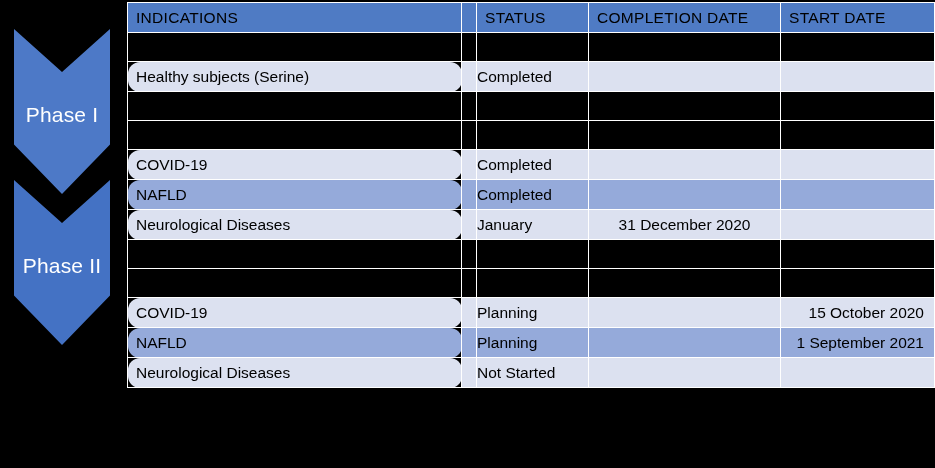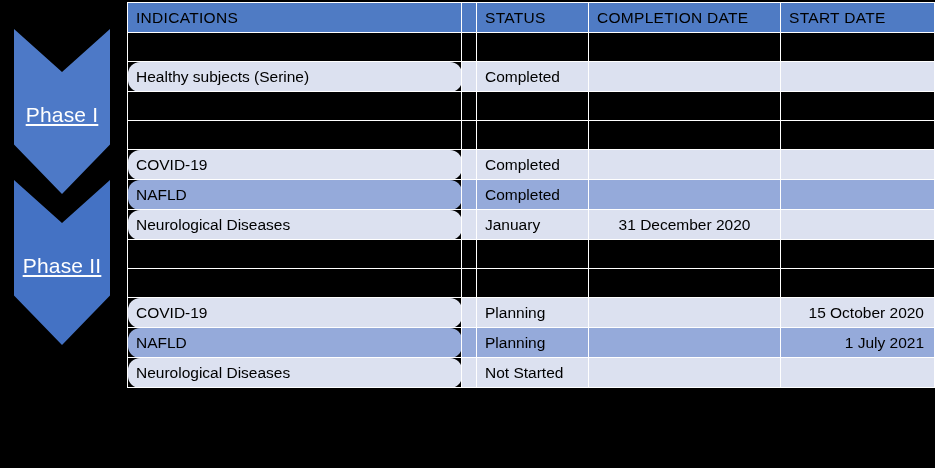--- a/index.html
+++ b/index.html
@@ -6,21 +6,21 @@
   body{width:935px;height:468px;overflow:hidden;
        font-family:"Liberation Sans",sans-serif;}
   .stage{position:relative;width:935px;height:468px;background:#000;}
 
   
   .arrow{position:absolute;left:14px;width:96px;
          display:flex;align-items:center;justify-content:center;
          -webkit-clip-path:polygon(0 0,50% 26%,100% 0,100% 70%,50% 100%,0 70%);
          clip-path:polygon(0 0,50% 26%,100% 0,100% 70%,50% 100%,0 70%);}
   .arrow span{color:#ffffff;font-size:21px;letter-spacing:.2px;
-              white-space:nowrap;margin-top:6px;text-decoration:underline;}
+              white-space:nowrap;margin-top:6px;}
   #arrow1{top:29px;height:165px;background:#4d79c7;}
   #arrow2{top:180px;height:165px;background:#4472c4;}
   #arrow3{top:322px;height:146px;background:#b4c7e7;
           border-left:2px solid #5b84cf;}
   #arrow3 span{color:#ffffff;}
 
   
   .tbl{position:absolute;left:127px;top:2px;width:807px;
        border-collapse:collapse;table-layout:fixed;background:#000;}
   .tbl td,.tbl th{padding:0;margin:0;border:1px solid #ffffff;
@@ -40,21 +40,21 @@
   th.h-gap{background:#4f7bc4;}
 
   tr.spacer td{background:#000;border-left:1px solid #fff;
                border-right:1px solid #fff;border-top:1px solid #fff;
                border-bottom:1px solid #fff;height:28px;}
   tr.light td{background:#dce1f0;}
   tr.dark  td{background:#95aada;}
   tr.light td.gap,tr.dark td.gap{}
 
   td.ind{text-align:left;padding-left:8px;border-radius:12px;}
-  td.sta{text-align:left;padding-left:8px;margin-left:16px;}
+  td.sta{text-align:left;margin-left:16px;}
   td.cmp{text-align:center;}
   td.sto{text-align:right;padding-right:10px;}
 </style>
 </head>
 <body>
 
 <div class="stage">
 
   <div class="arrow" id="arrow1" style="background: rgb(77, 121, 199);">
     <span>Phase I</span>
@@ -149,21 +149,21 @@
           <td class="gap"></td>
           <td class="sta">Planning</td>
           <td class="cmp"></td>
           <td class="sto">15 October 2020</td>
         </tr>
         <tr class="dark">
           <td class="ind">NAFLD</td>
           <td class="gap"></td>
           <td class="sta">Planning</td>
           <td class="cmp"></td>
-          <td class="sto">1 July 2021</td>
+          <td class="sto">1 September 2021</td>
         </tr>
         <tr class="light">
           <td class="ind">Neurological Diseases</td>
           <td class="gap"></td>
           <td class="sta">Not Started</td>
           <td class="cmp"></td>
           <td class="sto"></td>
         </tr>
       </tbody>
   </table>

